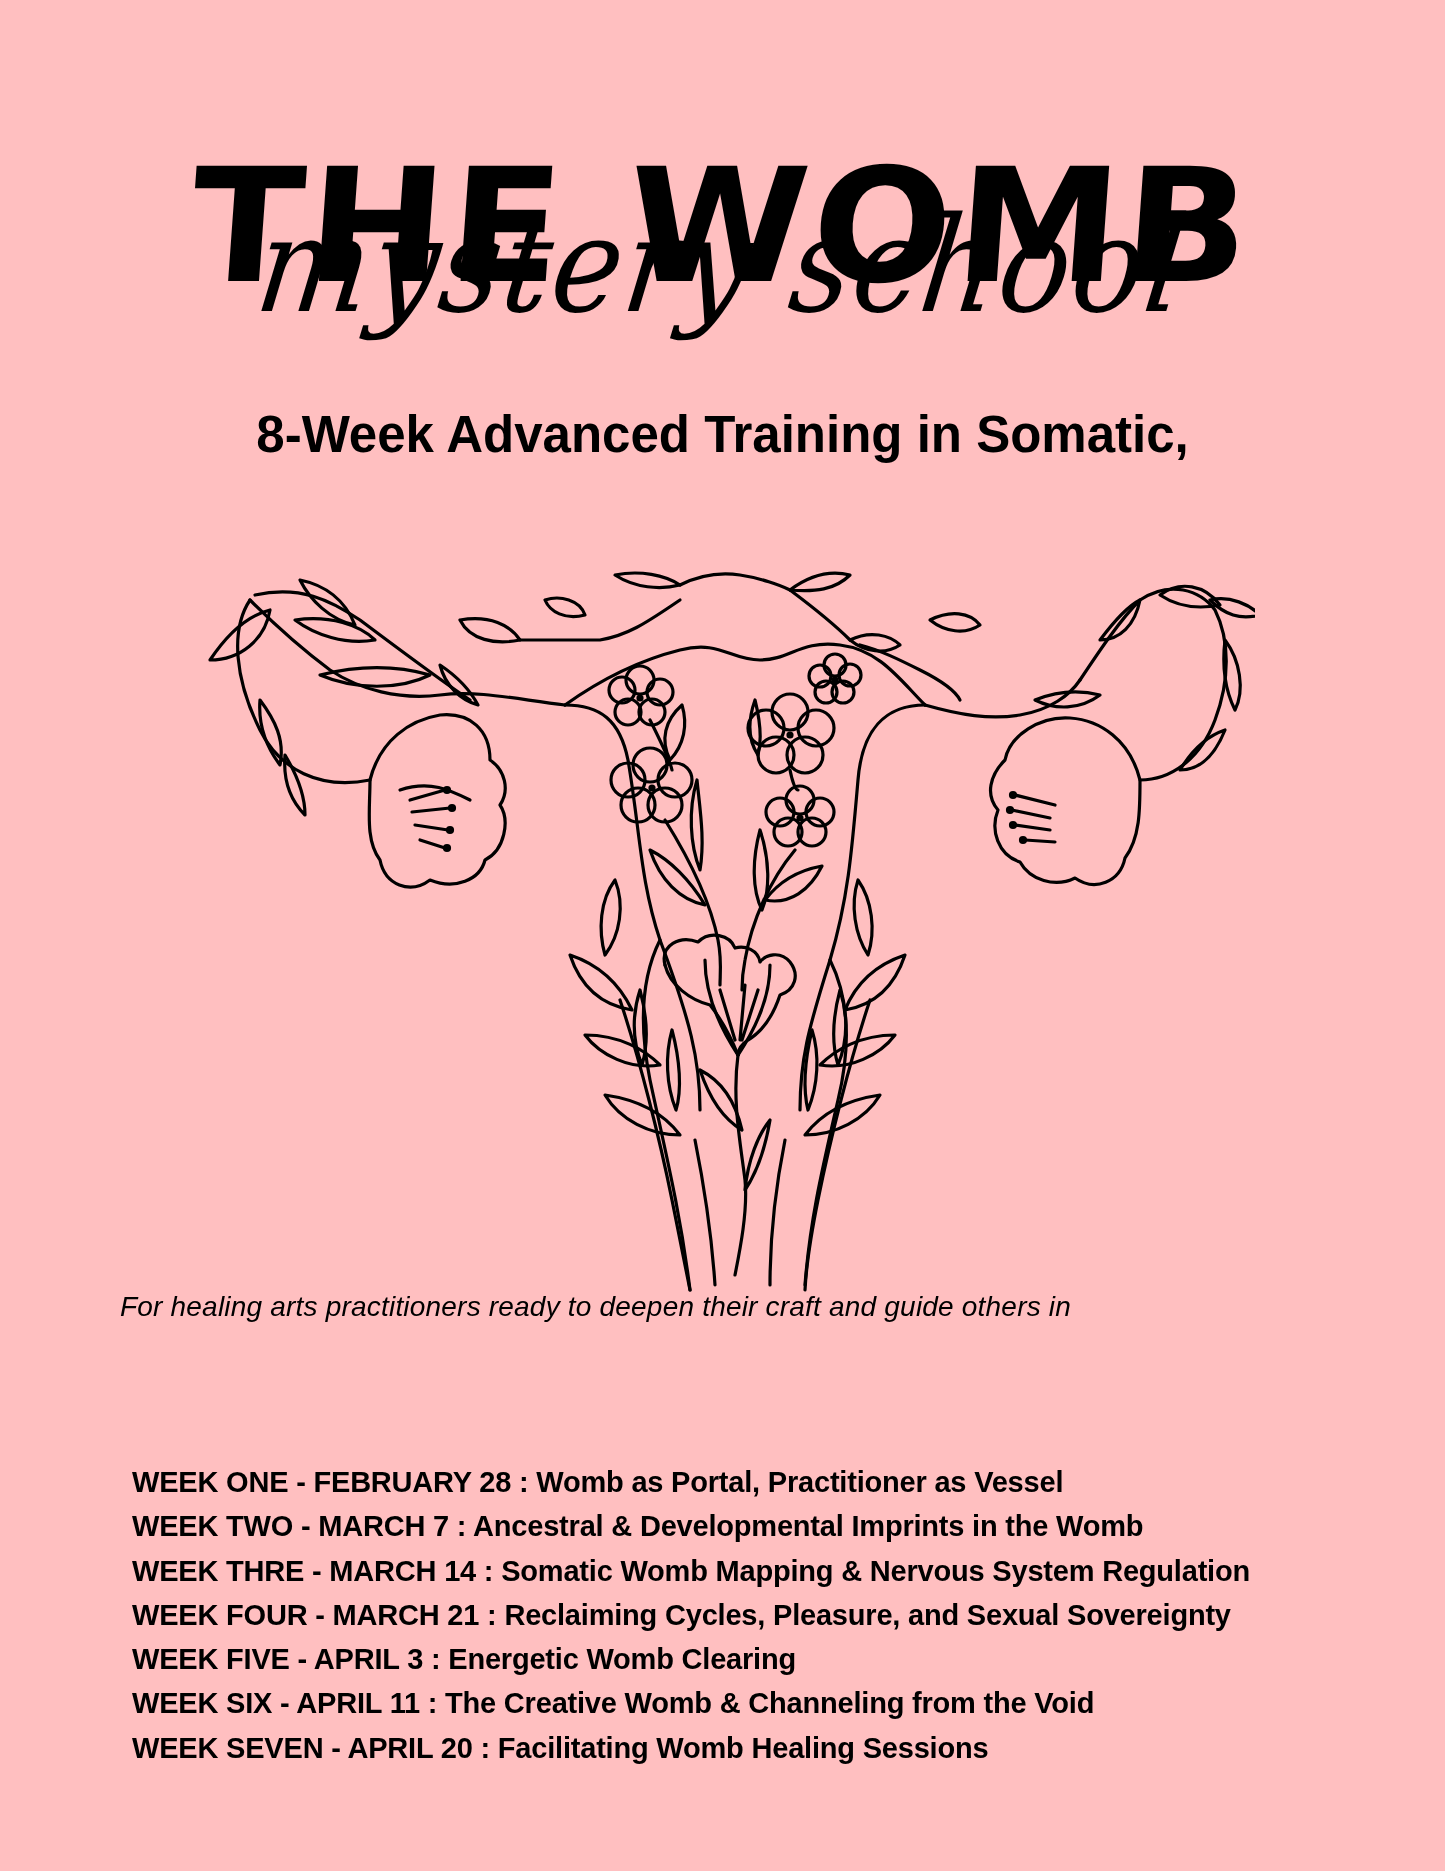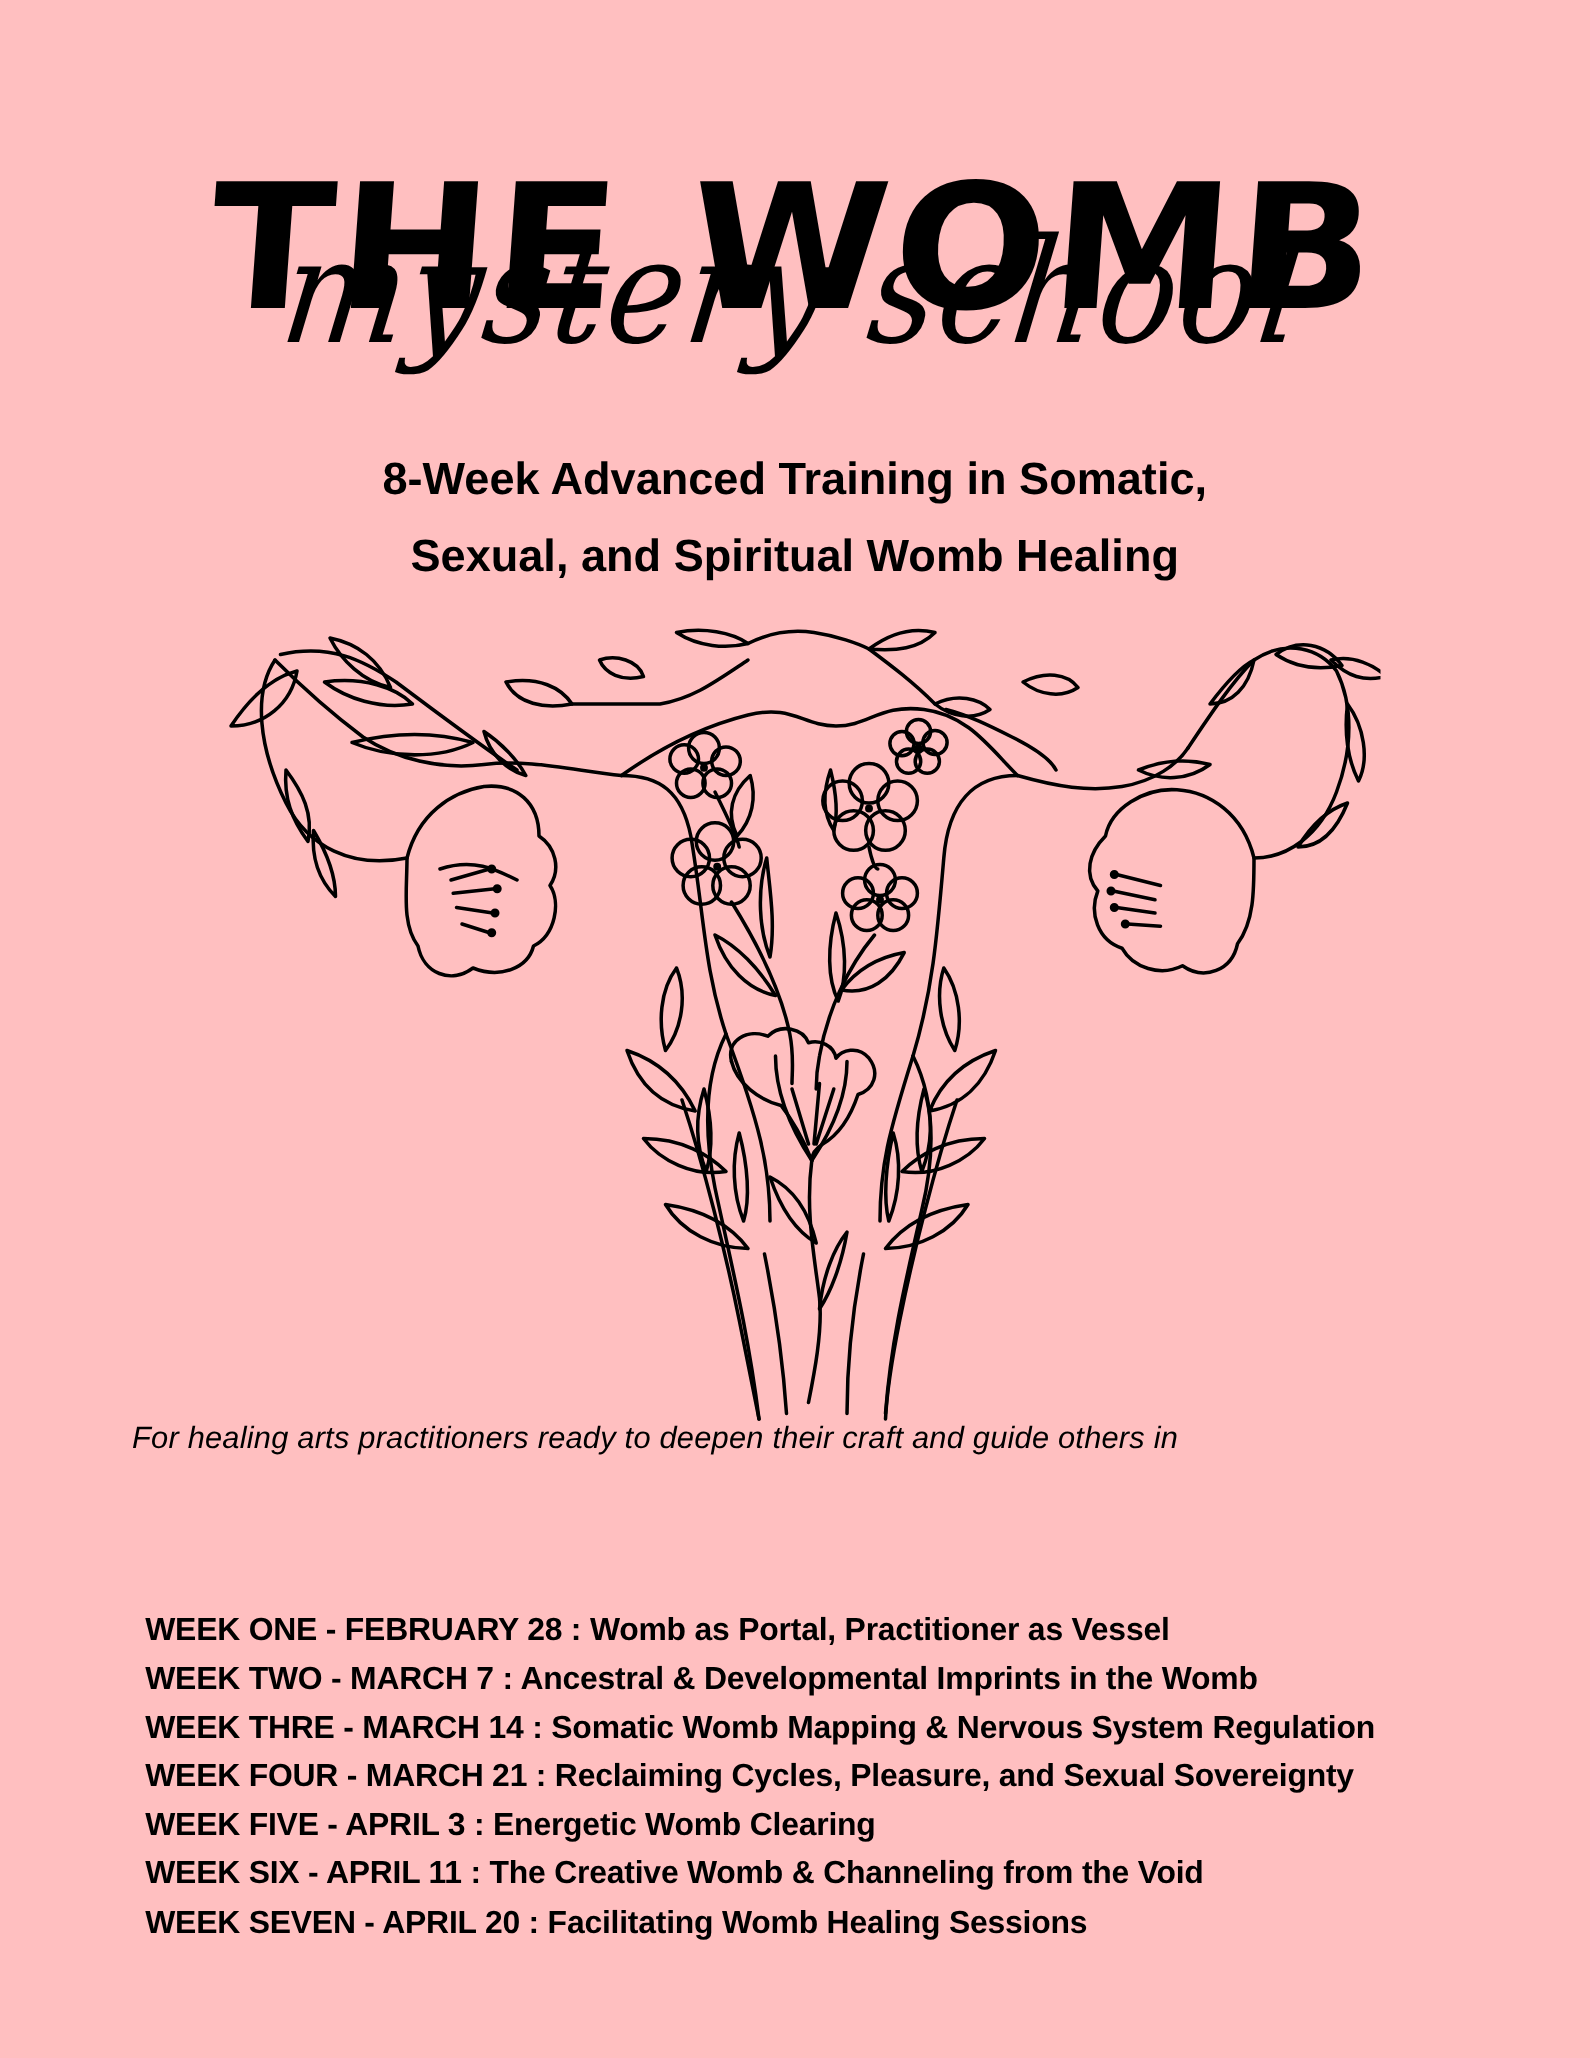--- a/index.html
+++ b/index.html
@@ -27,21 +27,21 @@
     font-style: italic;
     font-size: 118px; line-height: 130px;
     letter-spacing: 2px;
     transform: scaleY(1.12) skewX(-8deg);
   }
   .tagline {
     position: absolute; left: 0; top: 400px; width: 1445px;
     text-align: center;
     font-family: "Liberation Sans", sans-serif;
     font-weight: bold;
-    font-size: 41px; line-height: 70px;
+    font-size: 51px; line-height: 70px;
   }
   .illustration {
     position: absolute; left: 195px; top: 560px; width: 1060px; height: 740px;
   }
   .intro {
     position: absolute; left: 120px; top: 1284px; width: 1100px;
     font-family: "Liberation Sans", sans-serif;
     font-style: italic;
     font-size: 28px; line-height: 46px;
     letter-spacing: 0.2px;
@@ -60,21 +60,20 @@
 </style>
 </head>
 <body>
 
 <h1 class="title">THE WOMB</h1>
 
 <div class="subtitle-script">mystery school</div>
 
 <div class="tagline">
   <div>8-Week Advanced Training in Somatic,</div>
-  <div>Sexual, and Spiritual Womb Healing</div>
 </div>
 
 <svg class="illustration" viewBox="195 560 1060 740" fill="none" stroke="#000" stroke-width="3.2" stroke-linecap="round" stroke-linejoin="round">
 
   <path d="M565 705 C 600 705, 620 720, 628 760 C 640 830, 640 880, 660 940 C 690 1020, 700 1060, 700 1110"></path>
   <path d="M925 705 C 885 705, 862 730, 858 780 C 852 850, 848 900, 830 960 C 808 1030, 800 1060, 800 1110"></path>
 
   <path d="M565 705 C 600 680, 640 660, 680 650 C 720 640, 730 660, 760 660 C 790 660, 800 640, 840 645 C 880 650, 900 680, 925 705"></path>
 
   <path d="M565 705 C 520 700, 480 690, 440 695 C 400 700, 360 690, 330 670 C 290 640, 260 610, 250 600"></path>

